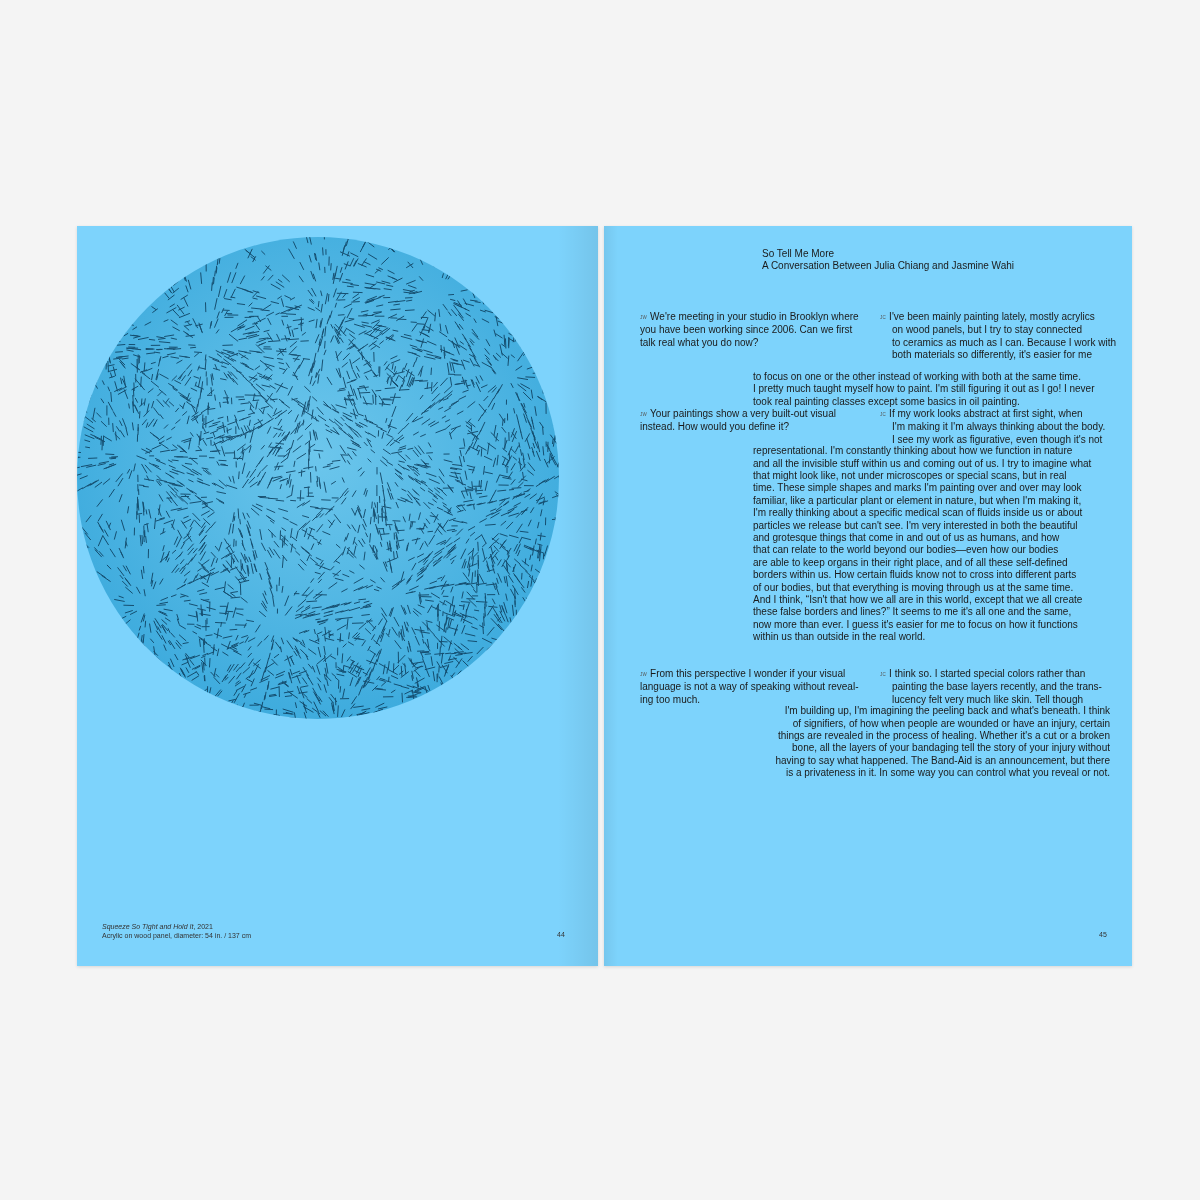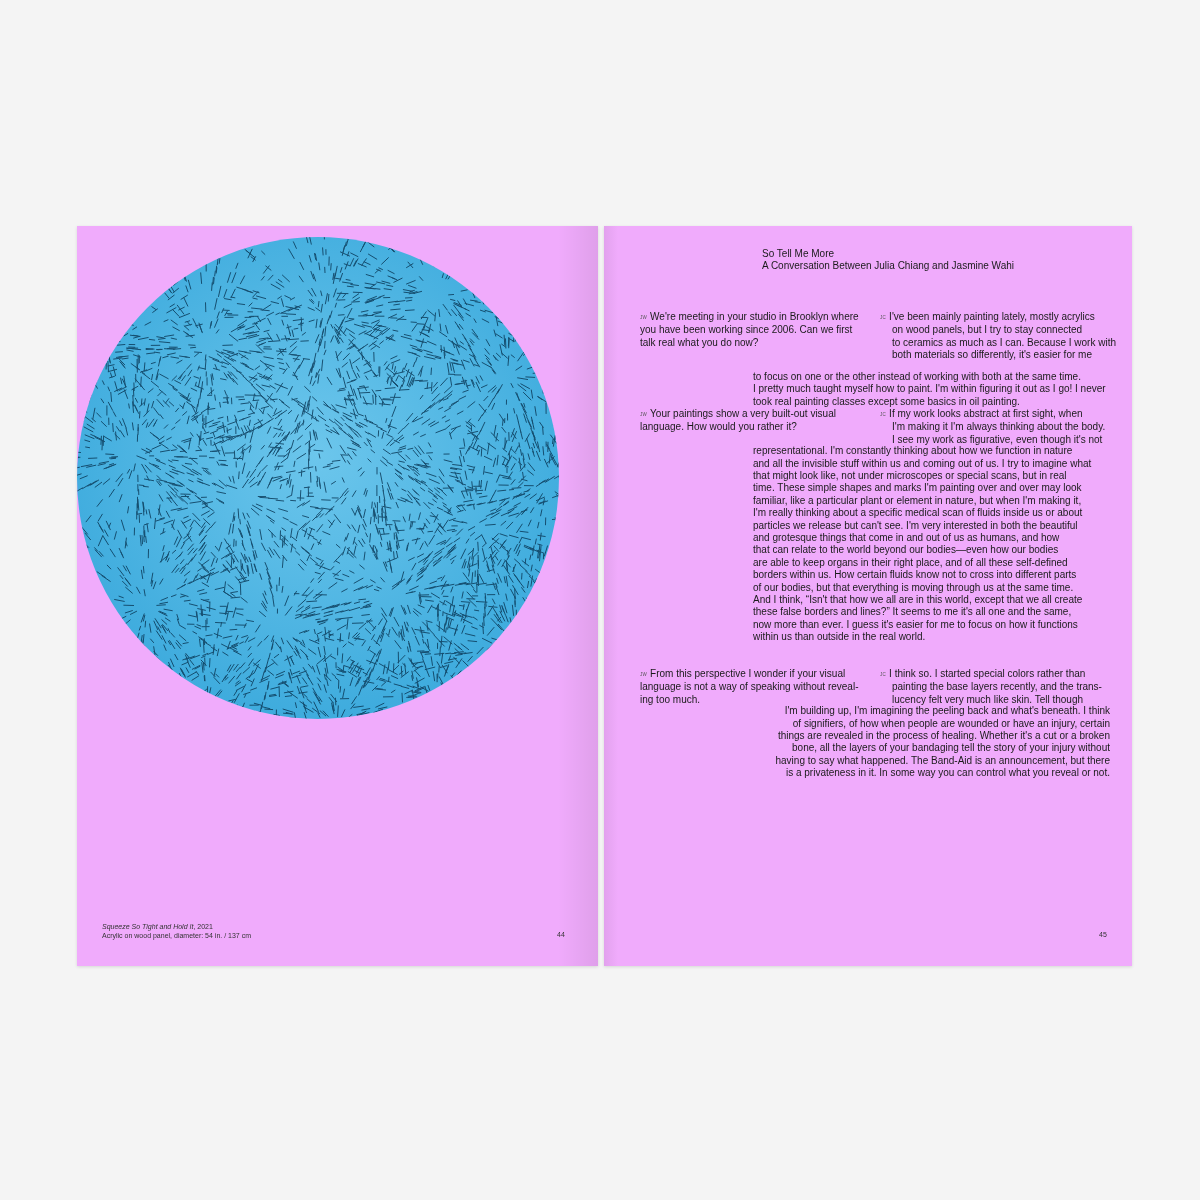--- a/index.html
+++ b/index.html
@@ -6,21 +6,21 @@
   body {
     width: 1200px; height: 1200px;
     background: #f4f4f4;
     position: relative;
     overflow: hidden;
     font-family: "Liberation Sans", sans-serif;
     color: #1a1a1a;
   }
   .page {
     position: absolute;
-    background: #f0abfc;
+    background: #7dd3fc;
     box-shadow: 0 1px 3px rgba(0,0,0,0.12);
   }
   #left-page { left: 77px; top: 226px; width: 521px; height: 740px; }
   #right-page { left: 604px; top: 226px; width: 528px; height: 740px; }
   #left-page::after {
     content: ""; position: absolute; right: 0; top: 0; width: 40px; height: 100%;
     background: linear-gradient(to right, rgba(0,0,0,0), rgba(0,0,0,0.07));
   }
   #right-page::before {
     content: ""; position: absolute; left: 0; top: 0; width: 14px; height: 100%;
@@ -106,28 +106,28 @@
           <span class="line"><span>talk real what you do now?</span></span>
         </div>
         <div class="a-head">
           <span class="line"><span class="spk">JC</span><span>I've been mainly painting lately, mostly acrylics</span></span>
           <span class="line indent"><span>on wood panels, but I try to stay connected</span></span>
           <span class="line indent"><span>to ceramics as much as I can. Because I work with</span></span>
           <span class="line indent"><span>both materials so differently, it's easier for me</span></span>
         </div>
         <div class="a-body" style="top: 60px;">
           <span class="line">to focus on one or the other instead of working with both at the same time.</span>
-          <span class="line">I pretty much taught myself how to paint. I'm within figuring it out as I go! I never</span>
+          <span class="line">I pretty much taught myself how to paint. I'm still figuring it out as I go! I never</span>
           <span class="line">took real painting classes except some basics in oil painting.</span>
         </div>
       </div>
       <div class="qa" style="top: 182px;">
         <div class="q">
           <span class="line"><span class="spk">JW</span><span>Your paintings show a very built-out visual</span></span>
-          <span class="line"><span>language. How would you rather it?</span></span>
+          <span class="line"><span>instead. How would you define it?</span></span>
         </div>
         <div class="a-head">
           <span class="line"><span class="spk">JC</span><span>If my work looks abstract at first sight, when</span></span>
           <span class="line indent"><span>I'm making it I'm always thinking about the body.</span></span>
           <span class="line indent"><span>I see my work as figurative, even though it's not</span></span>
         </div>
         <div class="a-body" style="top: 37.2px;">
           <span class="line">representational. I'm constantly thinking about how we function in nature</span>
           <span class="line">and all the invisible stuff within us and coming out of us. I try to imagine what</span>
           <span class="line">that might look like, not under microscopes or special scans, but in real</span>

